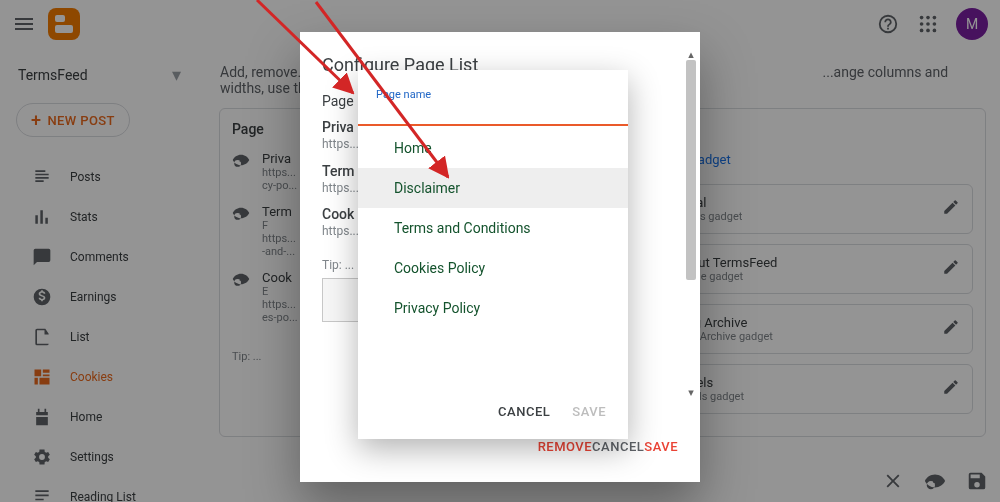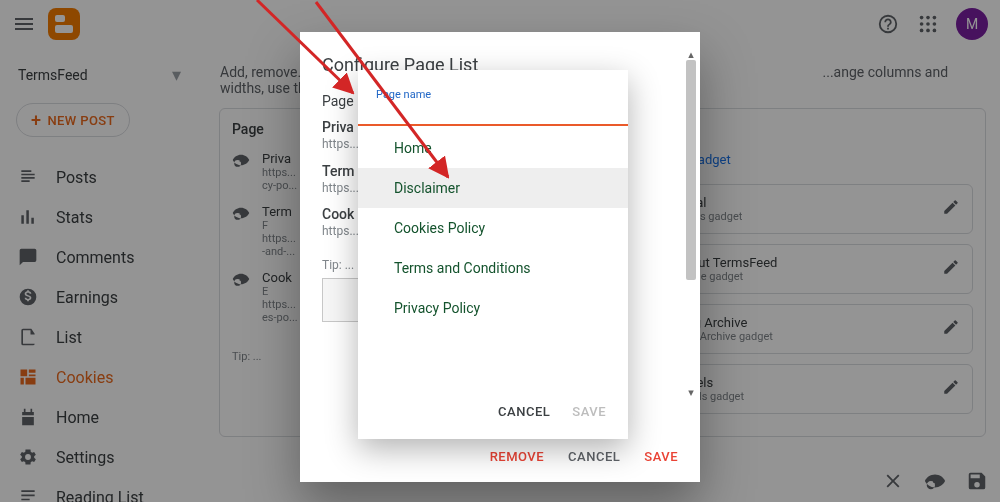--- a/index.html
+++ b/index.html
@@ -21,21 +21,21 @@
   .help-icon svg, .apps-icon svg { width:22px; height:22px; fill:#5f6368; }
   .avatar { width:32px; height:32px; border-radius:50%; background:#7b1fa2; color:#fff; display:flex; align-items:center; justify-content:center; font-size:14px; }
 
   .main-row { display:flex; height:454px; }
   .left-panel { width:205px; padding:10px 0; }
   .blog-select { display:flex; align-items:center; justify-content:space-between; padding:6px 24px 6px 18px; color:#3c4043; font-size:14px; }
   .blog-select .chev { font-size:18px; color:#9aa0a6; }
   .new-post { margin:12px 16px 12px 16px; border:1px solid #dadce0; border-radius:18px; padding:7px 14px; display:inline-flex; align-items:center; gap:6px; font-size:13px; font-weight:500; color:#eb6a1e; letter-spacing:.4px; }
   .new-post .plus { color:#eb6a1e; font-size:18px; line-height:1; }
   .nav { margin-top:8px; }
-  .nav-item { display:flex; align-items:center; gap:18px; padding:10px 18px; font-size:16px; color:#3c4043; cursor:pointer; }
+  .nav-item { display:flex; align-items:center; gap:18px; padding:10px 32px; font-size:12px; color:#3c4043; cursor:pointer; }
   .nav-item.active { color:#eb6a1e; }
   .nav-item svg{ width:20px; height:20px; fill:#5f6368; }
   .nav-item.active svg { fill:#eb6a1e; }
 
   .workspace { flex:1; padding:16px 0 0 0; position:relative; }
   .hint { font-size:14px; color:#5f6368; padding:0 15px 12px 15px; }
   .hint a { color:#1a73e8; text-decoration:none; }
   .columns { display:flex; gap:12px; padding:0 14px; }
   .col { border:1px solid #dadce0; border-radius:6px; padding:12px; background:#fff; flex:1; }
   .col.page { flex:1.05; }
@@ -56,21 +56,21 @@
   .bottom-actions svg { width:22px; height:22px; fill:#5f6368; }
 
   
   .modal1 { position:absolute; z-index:60; left:300px; top:32px; width:400px; height:450px; background:#fff; box-shadow:0 24px 48px rgba(0,0,0,.35); padding:22px 22px 0 22px; }
   .modal1-title { font-size:18px; color:#3c4043; font-weight:400; }
   .modal1-lbl { font-size:14px; color:#3c4043; margin-top:18px; }
   .modal1-b { font-size:14px; color:#3c4043; margin-top:10px; font-weight:500; }
   .modal1-url { font-size:12px; color:#80868b; margin-top:2px; line-height:1.3; }
   .modal1-tip { font-size:12px; color:#80868b; margin-top:18px; }
   .modal1-box { width:150px; height:44px; border:1px solid #c7c7c7; margin-top:6px; background:#f6f6f6; }
-  .modal1-btns { position:absolute; bottom:18px; right:22px; display:flex; gap:24px; font-size:13px; font-weight:500; letter-spacing:.5px; color:#5f6368; }
+  .modal1-btns { position:absolute; bottom:28px; right:22px; display:flex; font-size:13px; font-weight:500; letter-spacing:.5px; color:#5f6368; }
   .modal1-btns .rm { color:#ea4335; }
   .modal1-btns .sv { color:#ea4335; }
   .modal1-scroll { position:absolute; right:2px; top:22px; bottom:90px; width:14px; }
   .modal1-scroll .thumb { position:absolute; left:2px; top:6px; width:10px; height:220px; background:#c2c2c2; border-radius:2px; }
   .modal1-scroll .arr { position:absolute; left:1px; width:12px; height:12px; font-size:11px; color:#666; text-align:center; }
   .modal1-scroll .arr.top { top:-6px; } .modal1-scroll .arr.bot { bottom:-6px; }
 
   
   .dd { position:absolute; z-index:70; left:358px; top:70px; width:270px; background:#fff; box-shadow:0 10px 30px rgba(0,0,0,.3); }
   .dd-label { position:absolute; top:18px; left:18px; font-size:11px; color:#2167c6; }
@@ -332,22 +332,22 @@
   </div>
 </div>
 
 <div class="dd">
   <div class="dd-input">
     <span class="dd-label">Page name</span>
   </div>
   <div id="ddopts">
       <div class="dd-opt">Home</div>
       <div class="dd-opt hovered">Disclaimer</div>
+      <div class="dd-opt">Terms and Conditions</div>
       <div class="dd-opt">Cookies Policy</div>
-      <div class="dd-opt">Terms and Conditions</div>
       <div class="dd-opt">Privacy Policy</div>
     </div>
   <div class="dd-actions">
     <span class="cancel">CANCEL</span>
     <span class="save">SAVE</span>
   </div>
 </div>
 
 <svg class="arrows" viewBox="0 0 1000 502">
   <defs>

